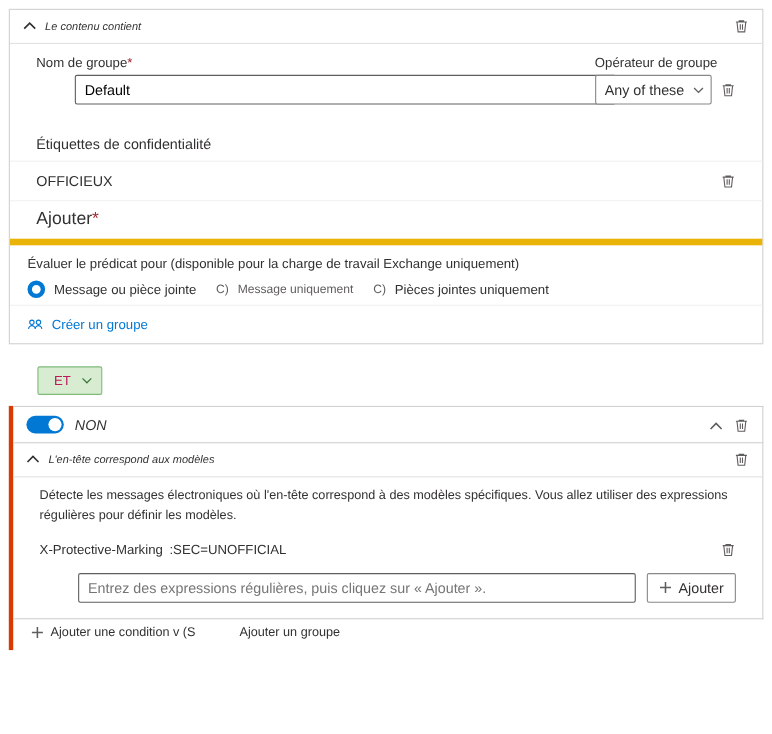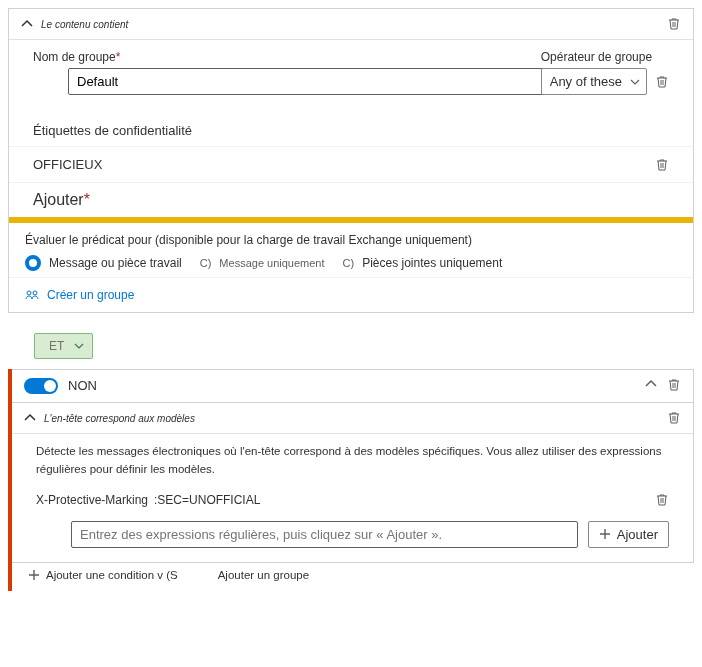--- a/index.html
+++ b/index.html
@@ -90,36 +90,37 @@
   .option-prefix { color:#605e5c; font-size:11px; }
   .create-group-row {
     display:flex; align-items:center; gap:8px;
     padding: 10px 16px; border-top:1px solid #f1f1f1;
     color:#0078d4; font-size:12px;text-align:center;
   }
   .and-pill {
     margin: 10px 0 10px 26px;
     border:1px solid #7fba7a;
     background:#d8ecd1;
-    color:#737373;
+    color:#be185d;
     padding: 5px 28px 5px 14px;
     border-radius:2px;
     font-size:12px;
     position:relative;
     display:inline-block;
   }
   .and-pill .caret { position:absolute; right:8px; top:50%; transform:translateY(-50%); width:10px; height:10px; color:#3b7a3b;}
   .neg-group {
     border-left: 4px solid #d83b01;
     background:#fff;
   }
   .toggle-row {
-    display:flex; align-items:flex-start; padding:8px 12px;
+    display:flex; align-items:flex-end; padding:8px 12px;
     border: 1px solid #d1d1d1;
     border-left: none;
+    font-style: italic;
   }
   .toggle {
     width:34px; height:16px; border-radius:8px;
     background:#0078d4; position:relative; margin-right:10px;
     display:inline-block;
   }
   .toggle::after {
     content:""; position:absolute; right:2px; top:2px;
     width:12px; height:12px; border-radius:50%; background:#fff;
   }
@@ -207,21 +208,21 @@
   </div>
 
   <div class="add-link">
     <span>Ajouter</span><span class="req">*</span>
   </div>
 
   <div class="eval-section">
     <div class="eval-title">Évaluer le prédicat pour (disponible pour la charge de travail Exchange uniquement)</div>
     <div class="radio-row">
       <span class="radio"></span>
-      <span class="option-text">Message ou pièce travail</span>
+      <span class="option-text">Message ou pièce jointe</span>
       <span class="option-prefix">C)</span>
       <span class="option-text" style="font-size:11px;color:#605e5c">Message uniquement</span>
       <span class="option-prefix">C)</span>
       <span class="option-text">Pièces jointes uniquement</span>
     </div>
   </div>
 
   <div class="create-group-row">
     <svg width="14" height="14" viewBox="0 0 14 14">
         <circle cx="4" cy="5" r="2" fill="none" stroke="#0078d4"></circle>

